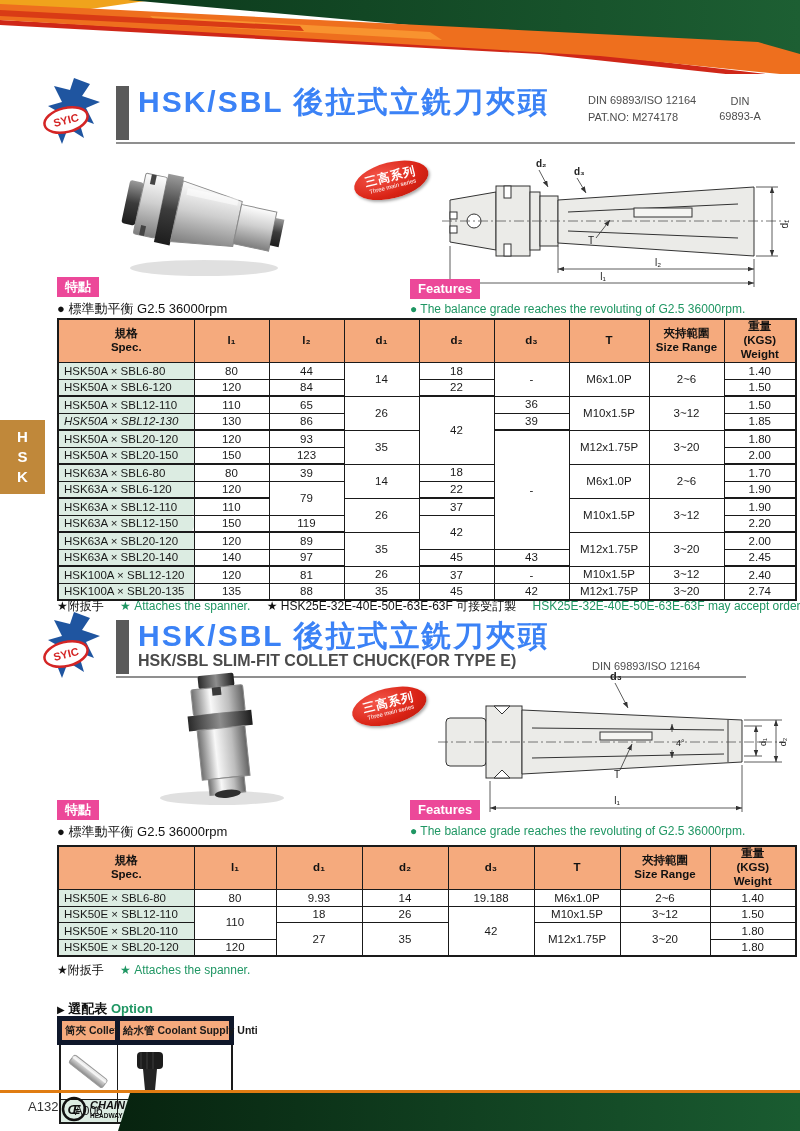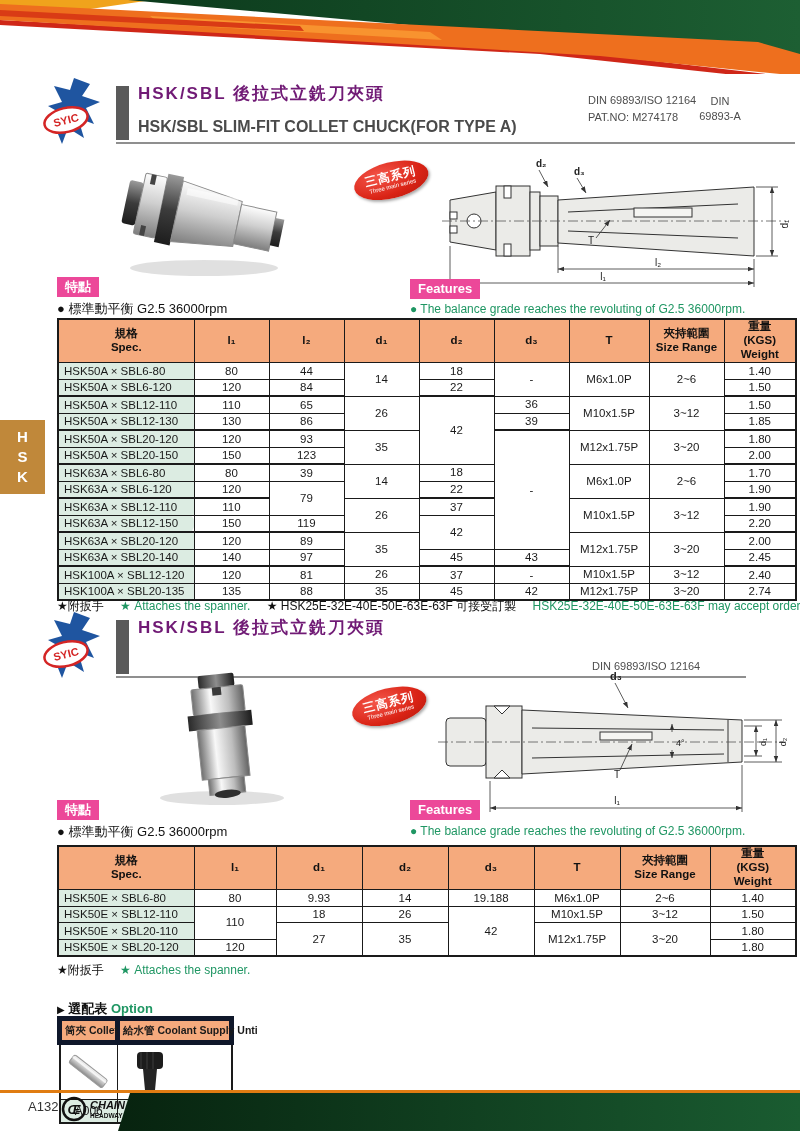--- a/index.html
+++ b/index.html
@@ -2,21 +2,21 @@
 <html><head>
 <meta charset="utf-8">
 <style>
   html,body{margin:0;padding:0;background:#e9e9e9;}
   .page{position:relative;width:800px;height:1131px;margin:0 auto;background:#fff;overflow:hidden;
         font-family:"Liberation Sans","DejaVu Sans",sans-serif;color:#1a1a1a;}
   .abs{position:absolute;}
 
   
   .title-bar{position:absolute;width:13px;height:54px;background:#5a5a5a;}
-  .title-zh{position:absolute;font-size:17px;font-weight:bold;color:#701a75;letter-spacing:2px;white-space:nowrap;}
+  .title-zh{position:absolute;font-size:30px;font-weight:bold;color:#3b82f6;letter-spacing:2px;white-space:nowrap;}
   .title-en{position:absolute;font-size:16px;font-weight:bold;color:#4a4a4a;white-space:nowrap;}
   .std-block{position:absolute;font-size:11px;color:#4d4d4d;line-height:17px;white-space:pre-line;}
   .din-block{position:absolute;font-size:11px;color:#4d4d4d;text-align:center;width:80px;line-height:15px;white-space:pre-line;}
   .head-rule{position:absolute;height:2px;background:#8f8f8f;}
 
   
   .gbadge{position:absolute;background:#ec4899;color:#fff;font-weight:bold;font-size:13px;padding:2px 8px;line-height:16px;}
   .feat-zh{position:absolute;font-size:13px;color:#111;white-space:nowrap;}
   .feat-en{position:absolute;font-size:12px;color:#1f9663;white-space:nowrap;}
 
@@ -81,23 +81,22 @@
 
   <svg class="abs" style="left:40px;top:76px" width="80" height="72" viewBox="0 0 80 72">
     <path d="M34 2 L50 8 L42 20 L60 26 L46 32 L54 48 L38 42 L44 62 L28 52 L22 68 L14 48 L22 38 L8 30 L22 26 L14 10 L30 14 Z" fill="#1f55a0"></path>
     <g transform="rotate(-14 26 44)">
       <ellipse cx="26" cy="44" rx="22" ry="12" fill="#fff" stroke="#d42525" stroke-width="2.5"></ellipse>
       <text x="26" y="48" font-size="11" font-weight="bold" fill="#d42525" text-anchor="middle">SYIC</text>
     </g>
   </svg>
   <div class="title-bar" style="left:116px;top:86px"></div>
   <div class="title-zh" style="left:138px;top:82px">HSK/SBL 後拉式立銑刀夾頭</div>
-  <div class="title-en" style="left:138px;top:118px">HSK/SBL SLIM-FIT COLLET CHUCK(FOR TYPE A)</div>
   <div class="std-block" style="left:588px;top:92px"><span>DIN 69893/ISO 12164</span><br><span>PAT.NO: M274178</span></div>
-  <div class="din-block" style="left:680px;top:94px">DIN
+  <div class="din-block" style="left:700px;top:94px">DIN
 69893-A</div>
   <div class="head-rule" style="left:116px;top:142px;width:679px"></div>
 
   <svg class="abs" style="left:106px;top:156px" width="196" height="128" viewBox="0 0 196 128">
     <defs>
       <linearGradient id="silA" x1="0" y1="0" x2="0" y2="1">
         <stop offset="0" stop-color="#fdfdfd"></stop>
           <stop offset="0.45" stop-color="#cfcfcf"></stop>
           <stop offset="1" stop-color="#7e7e7e"></stop>
       </linearGradient>
@@ -233,21 +232,21 @@
           <td>110</td>
           <td>65</td>
           <td rowspan="2">26</td>
           <td rowspan="4">42</td>
           <td>36</td>
           <td rowspan="2">M10x1.5P</td>
           <td rowspan="2">3~12</td>
           <td>1.50</td>
         </tr>
         <tr>
-          <td class="spec" style="border-bottom-width: 2px;">HSK50A × SBL12-130</td>
+          <td class="spec" style="border-bottom-width: 2px; font-style: italic;">HSK50A × SBL12-130</td>
           <td style="border-bottom-width: 2px;">130</td>
           <td style="border-bottom-width: 2px;">86</td>
           <td style="border-bottom-width: 2px;">39</td>
           <td style="border-bottom-width: 2px;">1.85</td>
         </tr>
         <tr>
           <td class="spec">HSK50A × SBL20-120</td>
           <td>120</td>
           <td>93</td>
           <td rowspan="2">35</td>
@@ -346,20 +345,21 @@
 
   <svg class="abs" style="left:40px;top:610px" width="80" height="72" viewBox="0 0 80 72">
     <path d="M34 2 L50 8 L42 20 L60 26 L46 32 L54 48 L38 42 L44 62 L28 52 L22 68 L14 48 L22 38 L8 30 L22 26 L14 10 L30 14 Z" fill="#1f55a0"></path>
     <g transform="rotate(-14 26 44)">
       <ellipse cx="26" cy="44" rx="22" ry="12" fill="#fff" stroke="#d42525" stroke-width="2.5"></ellipse>
       <text x="26" y="48" font-size="11" font-weight="bold" fill="#d42525" text-anchor="middle">SYIC</text>
     </g>
   </svg>
   <div class="title-bar" style="left:116px;top:620px"></div>
   <div class="title-zh" style="left:138px;top:616px">HSK/SBL 後拉式立銑刀夾頭</div>
+  <div class="title-en" style="left:138px;top:652px">HSK/SBL SLIM-FIT COLLET CHUCK(FOR TYPE E)</div>
   <div class="std-block" style="left:592px;top:658px">DIN 69893/ISO 12164</div>
   <div class="head-rule" style="left:116px;top:676px;width:630px"></div>
 
   <svg class="abs" style="left:118px;top:668px" width="208" height="140" viewBox="0 0 208 140">
     <defs>
       <linearGradient id="silE" x1="0" y1="0" x2="1" y2="0">
         <stop offset="0" stop-color="#6f6f6f"></stop>
           <stop offset="0.35" stop-color="#f8f8f8"></stop>
           <stop offset="0.7" stop-color="#bdbdbd"></stop>
           <stop offset="1" stop-color="#636363"></stop>

